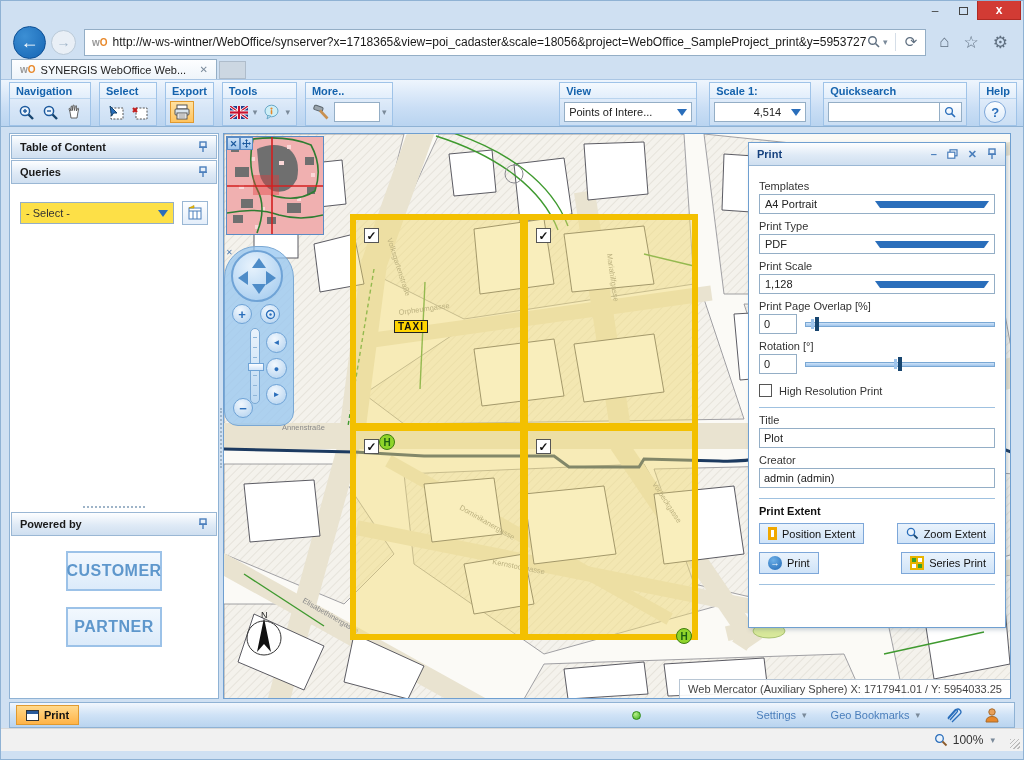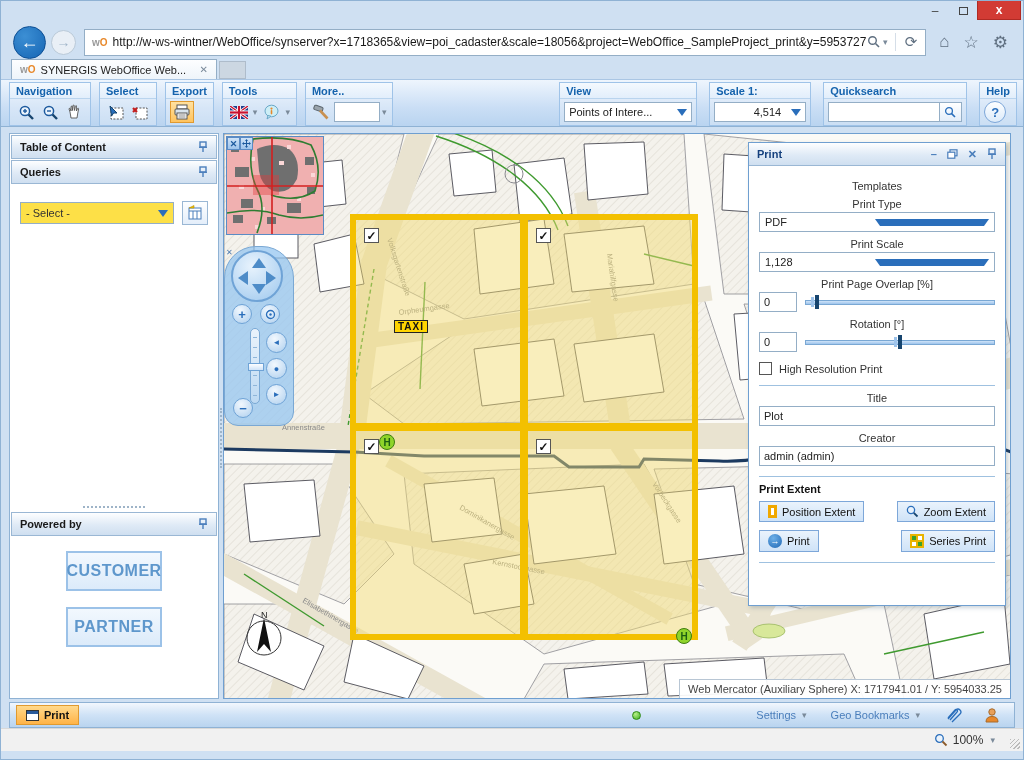--- a/index.html
+++ b/index.html
@@ -131,21 +131,21 @@
                 border:1px solid #b8c6d4; border-right:none; border-bottom:none; display:flex; align-items:center;
                 padding:0 8px; color:#444; font-size:11px; z-index:4; }
 
   
   .print-panel { position:absolute; top:8px; right:4px; width:258px; background:#fff; border:1px solid #6f9fd0;
                  box-shadow:2px 2px 4px rgba(60,90,120,0.25); z-index:5; }
   .pp-hdr { height:23px; background:linear-gradient(#fdfeff,#dfeaf6 55%,#cfdff0); border-bottom:1px solid #9ab7d4;
             display:flex; align-items:center; padding:0 8px; font-weight:bold; color:#15417e; }
   .pp-hdr-icons { margin-left:auto; display:flex; align-items:center; gap:10px; color:#4a7ebb; font-size:11px; }
   .pp-body { padding:8px 10px 10px; }
-  .fld-label { color:#333; margin:6px 0 2px;text-align:center; }
+  .fld-label { color:#333; margin:6px 0 2px; }
   .fld-dd { border:1px solid #94aec6; height:20px; display:flex; align-items:center; padding:0 5px; background:#fff; }
   .fld-dd span { flex:1; }
   .fld-input { width:100%; border:1px solid #94aec6; height:20px; font-family:"Liberation Sans",sans-serif;
                font-size:11px; padding:0 4px; background:#fff; color:#222; }
   .slider-row { display:flex; align-items:center; gap:8px; }
   .slider-row input { width:38px; }
   .slider { position:relative; flex:1; height:14px; }
   .slider .track { position:absolute; left:0; right:0; top:5px; height:5px; background:linear-gradient(#cfe3f8,#9ec4ec);
                    border:1px solid #7aa8d4; }
   .slider .handle { position:absolute; top:0; width:4px; height:14px; background:#17456f; }
@@ -651,20 +651,24 @@
           <span>✕</span>
           <svg width="10" height="12" viewBox="0 0 10 12">
               <rect x="2" y="1" width="6" height="5" fill="none" stroke="#4a7ebb" stroke-width="1.4"></rect>
               <line x1="5" y1="6" x2="5" y2="11" stroke="#4a7ebb" stroke-width="1.4"></line>
               <line x1="1" y1="6.3" x2="9" y2="6.3" stroke="#4a7ebb" stroke-width="1.2"></line>
             </svg>
         </span>
       </div>
       <div class="pp-body">
         <div class="fld-label">Templates</div>
+        <div class="fld-dd">
+          <span>A4 Portrait</span>
+          <span class="dd-arrow"></span>
+        </div>
         <div class="fld-label">Print Type</div>
         <div class="fld-dd">
           <span>PDF</span>
           <span class="dd-arrow"></span>
         </div>
         <div class="fld-label">Print Scale</div>
         <div class="fld-dd">
           <span>1,128</span>
           <span class="dd-arrow"></span>
         </div>

